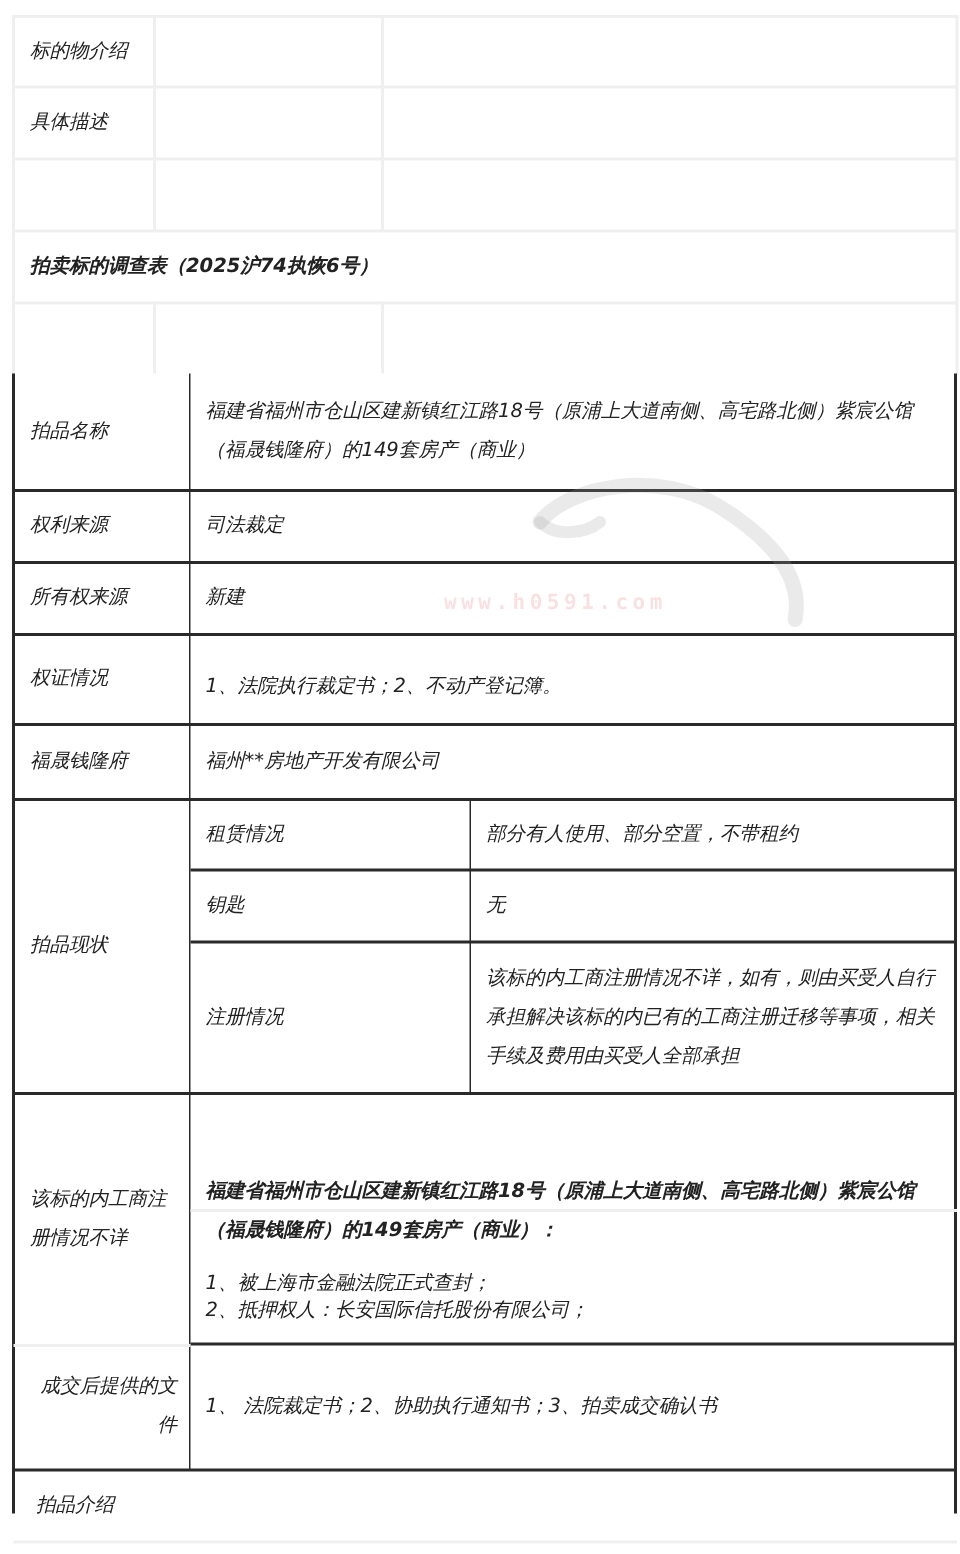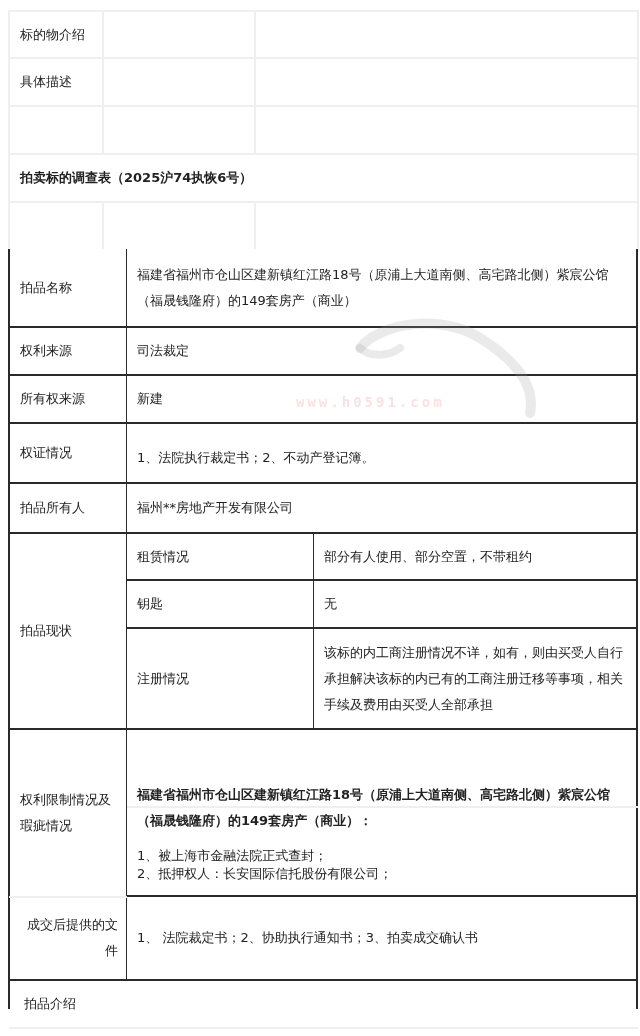--- a/index.html
+++ b/index.html
@@ -1,18 +1,18 @@
 <!DOCTYPE html>
 <html><head>
 <meta charset="utf-8">
 <style>
   html, body { margin: 0; padding: 0; background: #ffffff; }
   body { width: 640px; height: 1036px; position: relative; overflow: hidden;
          font-family: "DejaVu Sans", "Liberation Sans", sans-serif; color: #222; font-size: 13px; }
-  .cell { position: absolute; box-sizing: border-box; display: flex; align-items: center; padding: 0 10px; line-height: 26px; }
+  .cell { position: absolute; box-sizing: border-box; display: flex; align-items: center; padding: 0 10px; line-height: 26px; font-style: italic; }
   .bold { font-weight: bold; }
   
   .lh { position: absolute; height: 2px; background: #efefef; }
   .lv { position: absolute; width: 2px; background: #efefef; }
   
   .dh { position: absolute; height: 2px; background: #2a2a2a; }
   .dv { position: absolute; width: 2px; background: #2a2a2a; }
   .dv1 { position: absolute; width: 1px; background: #2a2a2a; }
   .watermark { position: absolute; left: 290px; top: 318px; width: 290px; height: 110px; pointer-events: none; }
   .wm-text { position: absolute; left: 6px; top: 32px; font-size: 30px; font-weight: bold; color: rgba(220,90,90,0.18); letter-spacing: 1px; }
@@ -83,35 +83,35 @@
 
   <div class="cell" style="left:10px; top:328px; width:116px; height:46px;">权利来源</div>
   <div class="cell" style="left:127px; top:328px; width:509px; height:46px;">司法裁定</div>
 
   <div class="cell" style="left:10px; top:376px; width:116px; height:46px;">所有权来源</div>
   <div class="cell" style="left:127px; top:376px; width:509px; height:46px;">新建</div>
 
   <div class="cell" style="left:10px; top:424px; width:116px; height:58px;">权证情况</div>
   <div class="cell" style="left:127px; top:424px; width:509px; height:68px;">1、法院执行裁定书；2、不动产登记簿。</div>
 
-  <div class="cell" style="left:10px; top:484px; width:116px; height:48px;">拍品所有人</div>
+  <div class="cell" style="left:10px; top:484px; width:116px; height:48px;">福晟钱隆府</div>
   <div class="cell" style="left:127px; top:484px; width:509px; height:48px;">福州**房地产开发有限公司</div>
 
   <div class="cell" style="left:10px; top:534px; width:116px; height:194px;">拍品现状</div>
 
   <div class="cell" style="left:127px; top:534px; width:186px; height:45px;">租赁情况</div>
   <div class="cell" style="left:314px; top:534px; width:322px; height:45px;">部分有人使用、部分空置，不带租约</div>
 
   <div class="cell" style="left:127px; top:581px; width:186px; height:46px;">钥匙</div>
   <div class="cell" style="left:314px; top:581px; width:322px; height:46px;">无</div>
 
   <div class="cell" style="left:127px; top:629px; width:186px; height:99px;">注册情况</div>
   <div class="cell" style="left:314px; top:629px; width:322px; height:99px;">该标的内工商注册情况不详，如有，则由买受人自行承担解决该标的内已有的工商注册迁移等事项，相关手续及费用由买受人全部承担</div>
 
-  <div class="cell" style="left:10px; top:730px; width:110px; height:166px; padding-right:0;">权利限制情况及瑕疵情况</div>
+  <div class="cell" style="left:10px; top:730px; width:110px; height:166px; padding-right:0;">该标的内工商注册情况不详</div>
   <div class="cell bold" style="left:127px; top:770px; width:509px; height:76px;">福建省福州市仓山区建新镇红江路18号（原浦上大道南侧、高宅路北侧）紫宸公馆（福晟钱隆府）的149套房产（商业）：</div>
   <div class="cell" style="left:127px; top:834px; width:509px; height:44px;">1、被上海市金融法院正式查封；</div>
   <div class="cell" style="left:127px; top:852px; width:509px; height:43px;">2、抵押权人：长安国际信托股份有限公司；</div>
 
   <div class="cell" style="left:10px; top:897px; width:108px; height:82px; padding-right:0;text-align:right;">成交后提供的文件</div>
   <div class="cell" style="left:127px; top:897px; width:509px; height:82px;">1、 法院裁定书；2、协助执行通知书；3、拍卖成交确认书</div>
 
   <div class="cell" style="left:14px; top:981px; width:620px; height:46px;">拍品介绍</div>
 </div>
 

